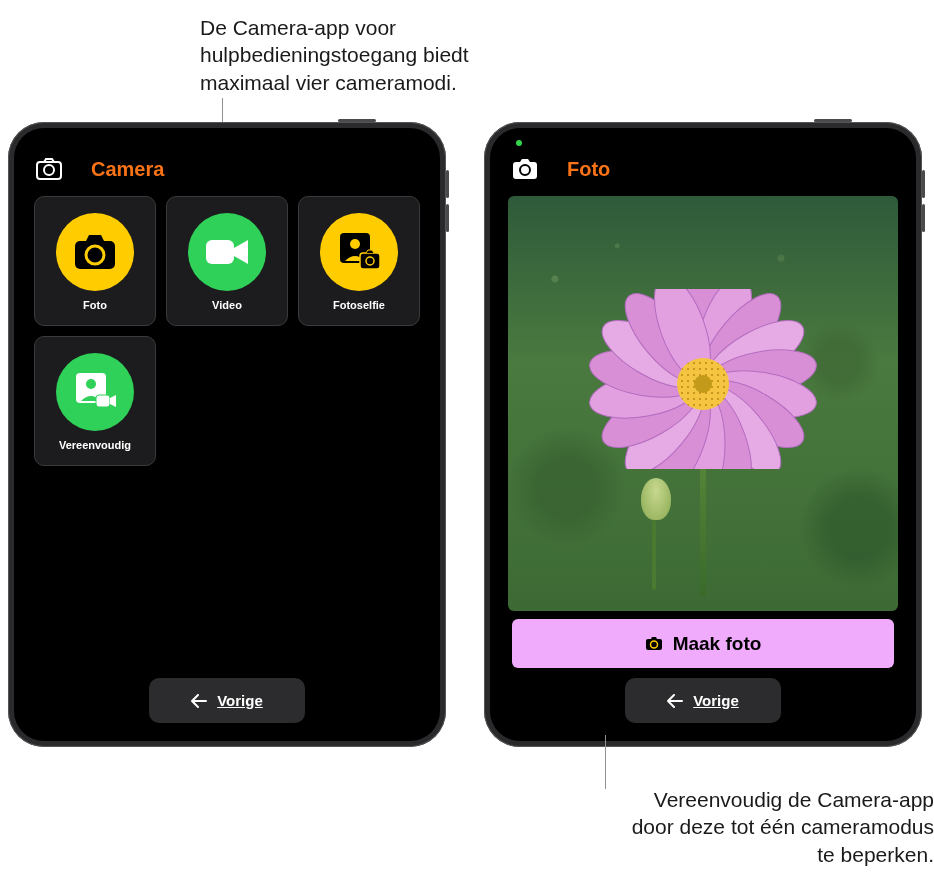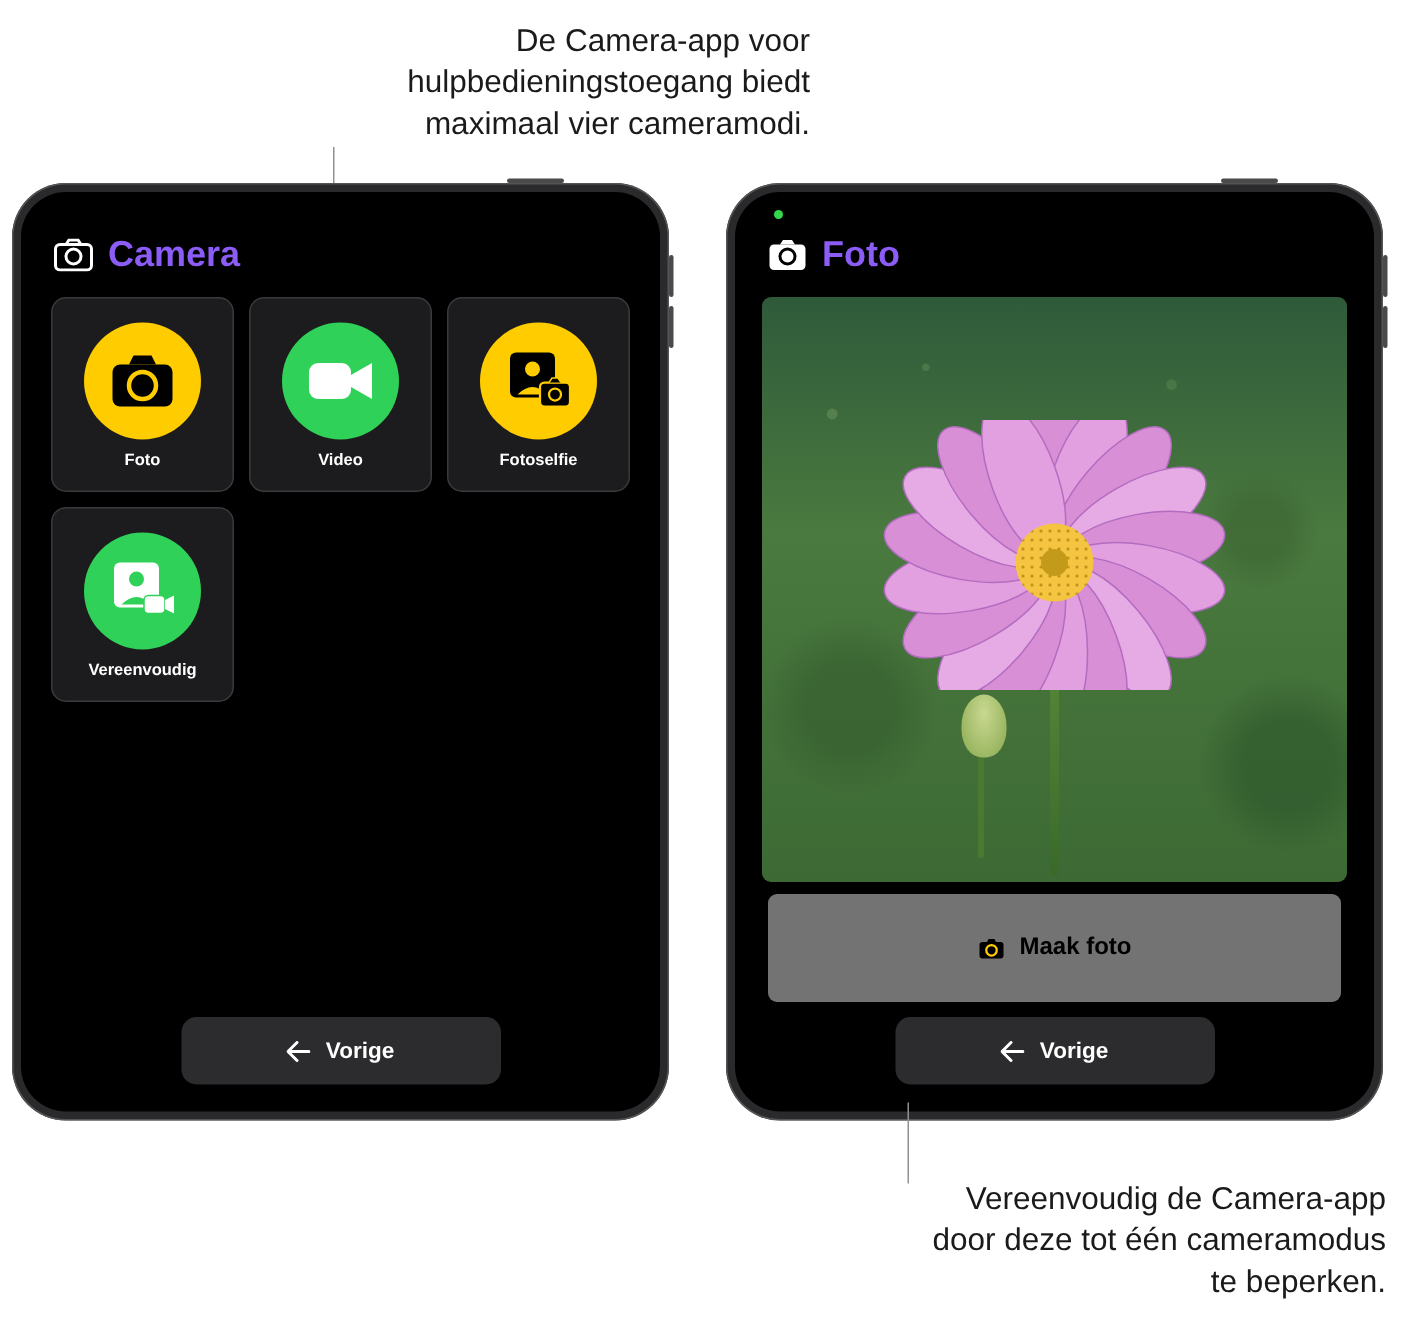--- a/index.html
+++ b/index.html
@@ -8,24 +8,24 @@
     font-family: -apple-system, BlinkMacSystemFont, "Segoe UI", Helvetica, Arial, sans-serif;
     width: 934px;
     height: 886px;
     position: relative;
   }
   .annotation {
     position: absolute;
     font-size: 21px;
     line-height: 1.3;
     color: #1a1a1a;
-    text-align: right;
+    text-align: left;
   }
   .ann-top { top: 14px; left: 200px; width: 340px; }
-  .ann-bottom { bottom: 18px; right: 10px; width: 320px; text-align: right; }
+  .ann-bottom { bottom: 18px; right: 0; width: 320px; text-align: right; }
 
   .callout-line {
     position: absolute;
     background: #919191;
   }
   .line-top { left: 222px; top: 98px; width: 1px; height: 56px; }
   .line-bottom { right: 328px; top: 735px; width: 1px; height: 54px; }
 
   .ipads {
     position: absolute;
@@ -83,23 +83,24 @@
   }
   .app-header-icon {
     width: 26px;
     height: 26px;
     display: flex;
     align-items: center;
     justify-content: center;
     color: #fff;
   }
   .app-header-title {
-    color: #8b5cf6;
-    font-size: 24px;
+    color: #f97316;
+    font-size: 20px;
     font-weight: 700;
+    margin-left: 19px;
   }
 
   .mode-grid {
     display: grid;
     grid-template-columns: repeat(3, 1fr);
     gap: 10px;
     padding: 0 2px;
   }
   .mode-tile {
     background: #1c1c1e;
@@ -136,23 +137,24 @@
     background: #2c2c2e;
     border: none;
     border-radius: 10px;
     color: #fff;
     font-size: 15px;
     font-weight: 600;
     padding: 14px 30px;
     display: flex;
     align-items: center;
     gap: 10px;
-    width: 213px;
+    width: 156px;
     justify-content: center;
     cursor: pointer;
+    text-decoration: underline;
   }
 
   
   .viewfinder {
     flex: 1;
     position: relative;
     border-radius: 6px;
     overflow: hidden;
     display: flex;
     flex-direction: column;
@@ -199,27 +201,27 @@
   }
   .bud-stem {
     position: absolute;
     left: 37%; top: 78%;
     width: 4px; height: 70px;
     background: #4a7a2f;
     border-radius: 2px;
   }
 
   .capture-bar {
-    background: #737373;
-    height: 72px;
+    background: #f0abfc;
+    height: 49px;
     display: flex;
     align-items: center;
     justify-content: center;
     gap: 10px;
-    font-size: 16px;
+    font-size: 19px;
     font-weight: 700;
     color: #000;
     cursor: pointer;
     margin: 8px 4px 0 4px;
     border-radius: 6px;
   }
 
   svg { display: block; }
 </style>
 </head>

